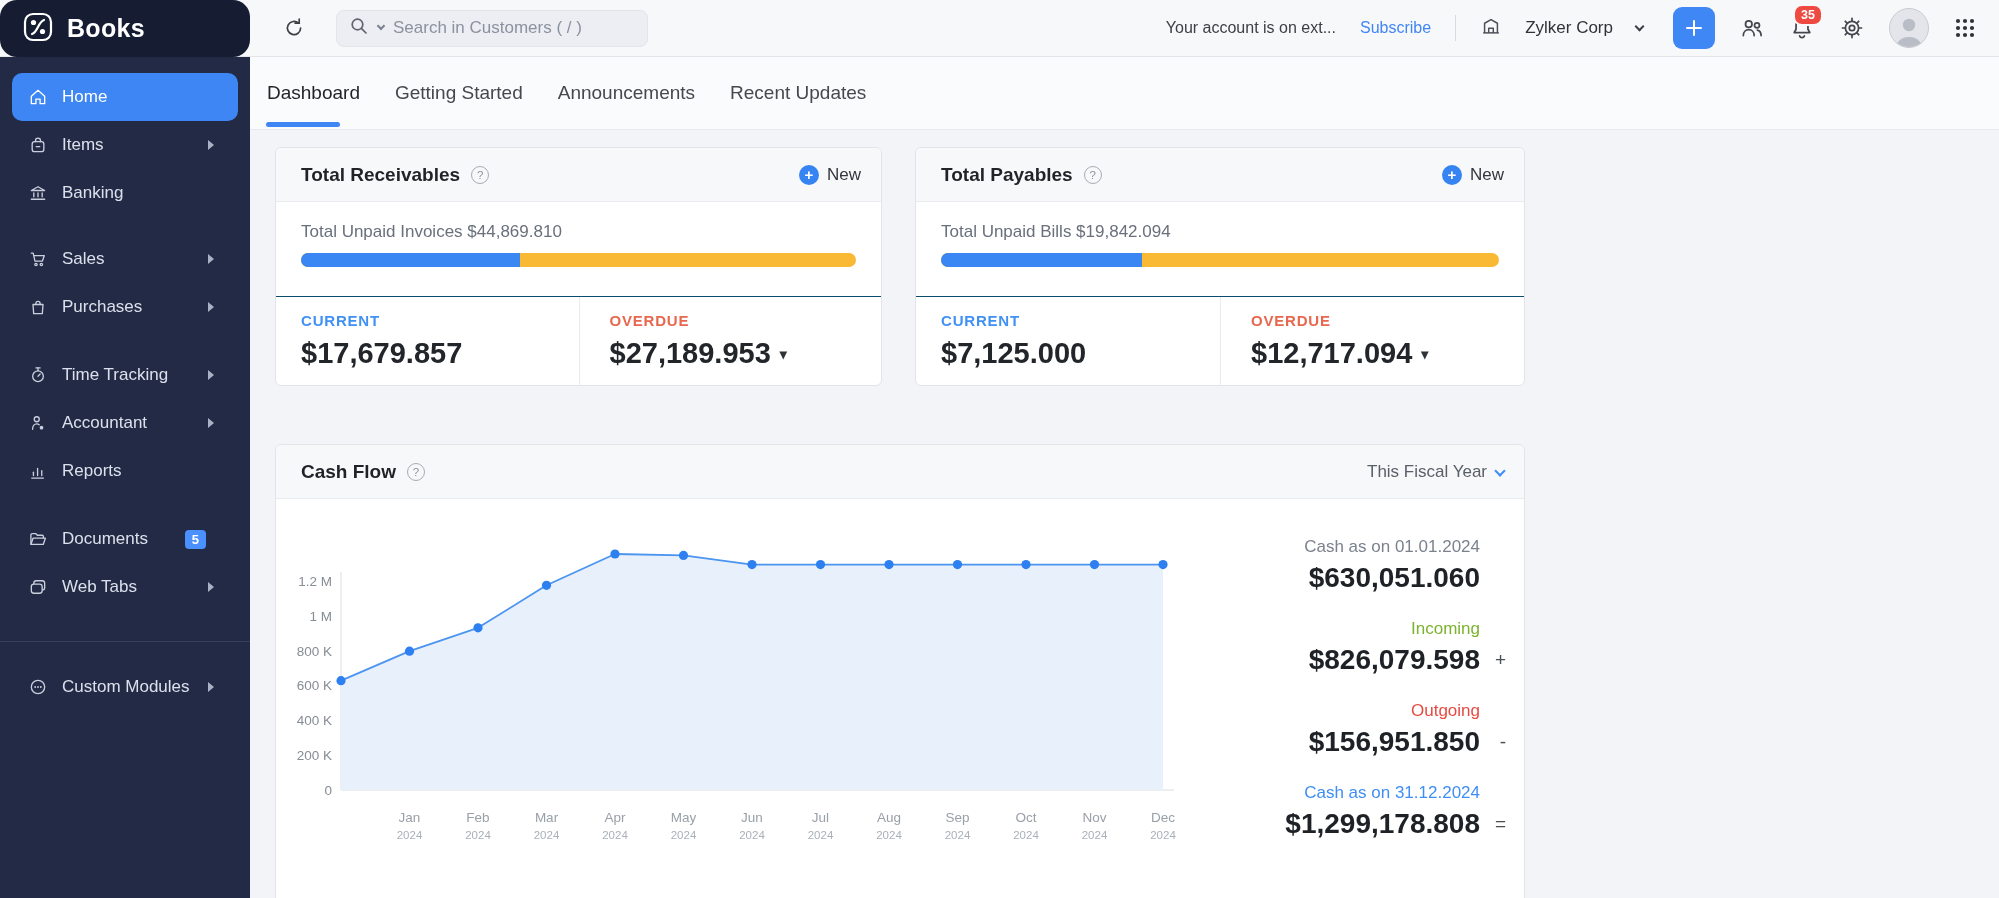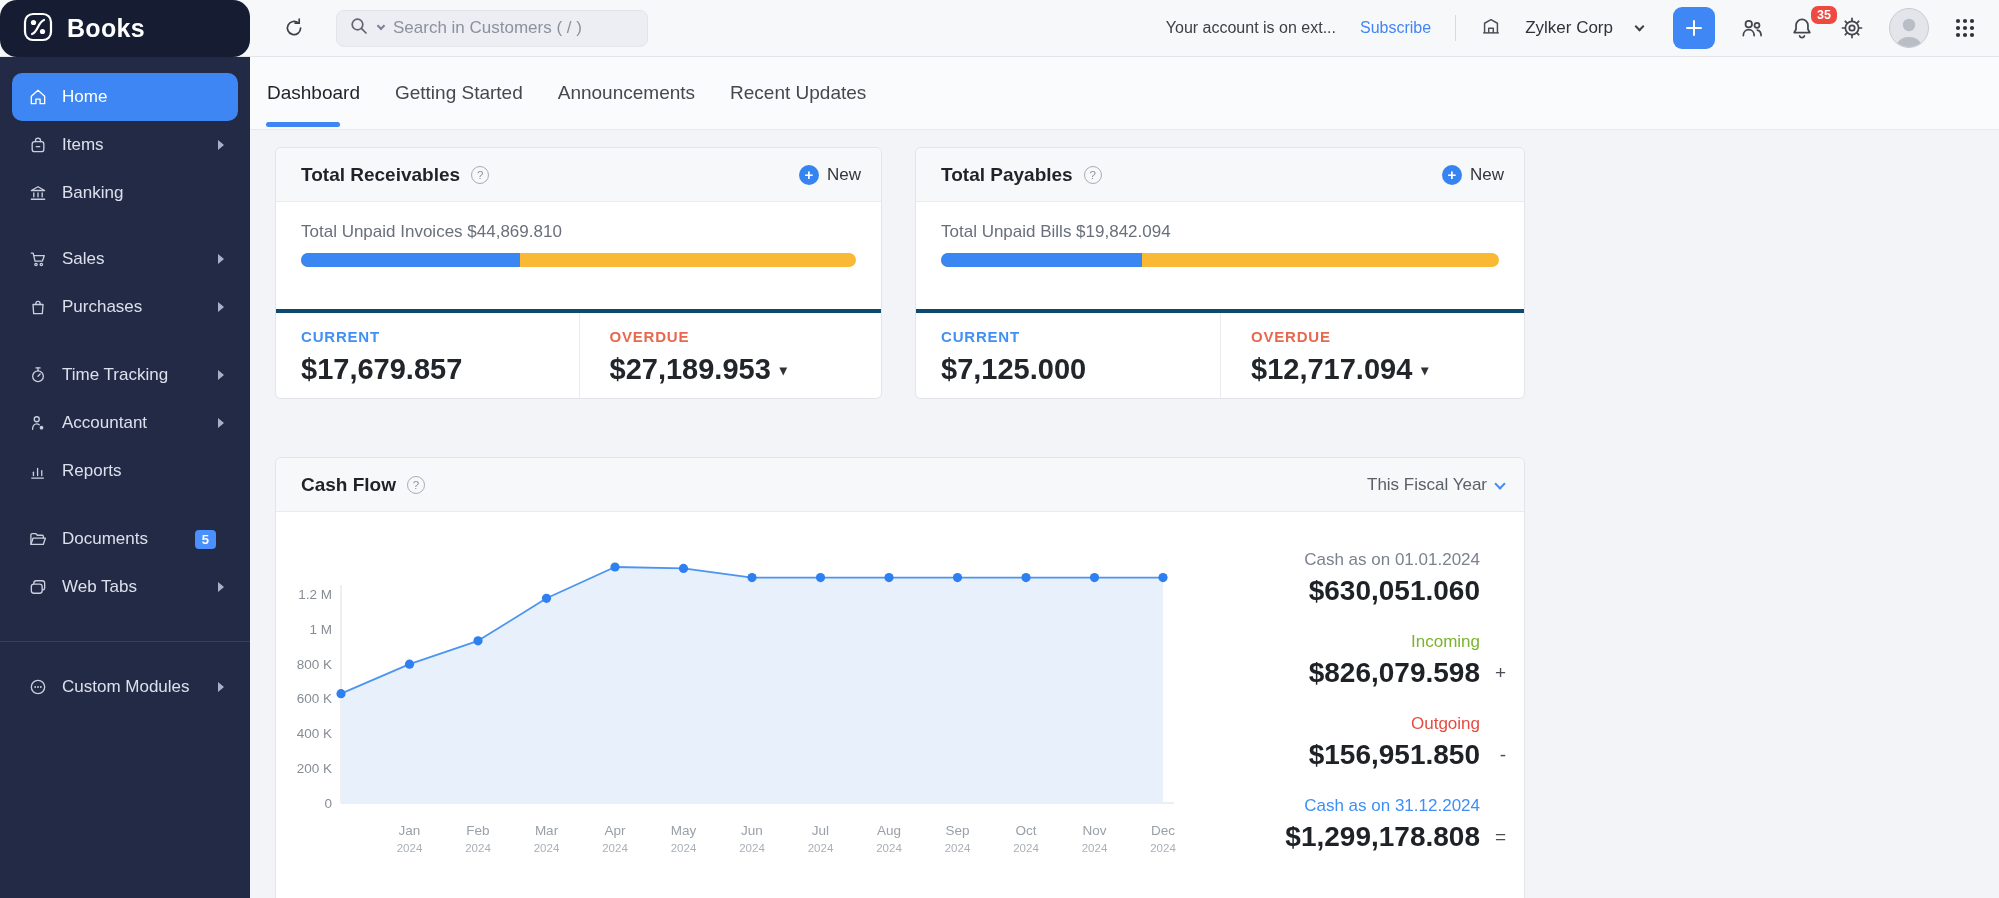--- a/index.html
+++ b/index.html
@@ -19,29 +19,29 @@
   .chev { display:inline-block; width:8px; height:8px; border-right:2px solid #7a8292; border-bottom:2px solid #7a8292; transform:rotate(45deg); margin-top:-4px; }
   .top-right { margin-left:auto; display:flex; align-items:center; gap:24px; padding-right:22px; }
   .account-notice { font-size:16px; color:#3c4043; }
   .subscribe { font-size:16px; color:#4285f4; cursor:pointer; }
   .vdiv { width:1px; height:26px; background:#d8dbe0; }
   .org { display:flex; align-items:center; gap:23px; cursor:pointer; }
   .org-name { font-size:17px; color:#2f3338; }
   .chev.dark { border-color:#3c4043; }
   .plus-btn { width:42px; height:42px; border-radius:9px; background:#3f87f5; display:flex; align-items:center; justify-content:center; cursor:pointer; margin-left:6px; }
   .bell-wrap { position:relative; }
-  .badge-red { position:absolute; top:-11px; left:20px; background:#ef4a42; color:#fff; font-size:12.5px; font-weight:700; padding:2px 6px; border-radius:9px; border:2px solid #f7f8fa; }
+  .badge-red { position:absolute; top:-11px; left:4px; background:#ef4a42; color:#fff; font-size:12.5px; font-weight:700; padding:2px 6px; border-radius:9px; border:2px solid #f7f8fa; }
   .avatar { width:40px; height:40px; border-radius:50%; background:#e3e5ea; border:1px solid #c9ccd3; overflow:hidden; display:flex; align-items:flex-end; justify-content:center; cursor:pointer; }
 
   
   .shell { flex:1; display:flex; min-height:0; }
 
   
   .sidebar { width:250px; background:#222a45; flex:0 0 auto; padding-top:16px; color:#dbe0ec; }
-  .side-item { height:48px; margin:0 12px; border-radius:10px; display:flex; align-items:center; padding:0 14px 0 16px; gap:14px; font-size:17px; cursor:pointer; }
+  .side-item { height:48px; margin:0 12px; border-radius:10px; display:flex; align-items:center; padding:0 24px 0 16px; gap:14px; font-size:17px; cursor:pointer; }
   .side-item .icon { width:20px; height:20px; color:#c9cfdd; flex:0 0 auto; }
   .side-item.active { background:#3d86f4; color:#fff; }
   .side-item.active .icon { color:#fff; }
   .side-label { flex:1; }
   .side-arrow { width:0; height:0; border-top:5px solid transparent; border-bottom:5px solid transparent; border-left:6px solid #a9b1c7; }
   .side-badge { background:#4a90ff; color:#fff; font-size:13px; font-weight:700; border-radius:4px; padding:2px 7px; margin-right:8px; }
   .gap-sm { margin-top:18px; }
   .gap-md { margin-top:20px; }
   .side-divider { border-top:1px solid #39405c; margin-top:30px; }
   .cm { margin-top:21px; }
@@ -61,21 +61,21 @@
   .card-header { height:54px; background:#f7f8fa; border-bottom:1px solid #e9ebee; border-radius:6px 6px 0 0; display:flex; align-items:center; padding:0 20px 0 25px; }
   .card-title { font-size:19px; font-weight:700; color:#1f2227; }
   .help { width:18px; height:18px; border:1.3px solid #a7adb5; border-radius:50%; color:#8d939b; font-size:11.5px; display:flex; align-items:center; justify-content:center; margin-left:11px; cursor:pointer; }
   .new-btn { margin-left:auto; display:flex; align-items:center; gap:8px; cursor:pointer; }
   .new-circle { width:20px; height:20px; border-radius:50%; background:#3584f2; color:#fff; font-size:15px; font-weight:700; display:flex; align-items:center; justify-content:center; line-height:1; }
   .new-label { font-size:17px; color:#33373d; }
   .card-pad { padding:20px 25px 0; }
   .unpaid-line { font-size:17px; color:#69707c; }
   .bar { margin-top:11px; height:14px; border-radius:7px; background:#f9b934; overflow:hidden; }
   .bar-fill { height:100%; background:#3a86f3; }
-  .amount-row { margin-top:42px; border-top:4px solid #0c4a6e; display:flex; height:89px; }
+  .amount-row { margin-top:29px; border-top:1px solid #0c4a6e; display:flex; height:89px; }
   .amount-col { width:50%; padding:15px 0 0 25px; }
   .amount-col + .amount-col { border-left:1px solid #e9ebee; padding-left:30px; }
   .amount-label { font-size:15px; font-weight:700; letter-spacing:.8px; }
   .amount-label.current { color:#4191f5; }
   .amount-label.overdue { color:#e8684f; }
   .amount-value { margin-top:8px; font-size:29px; font-weight:700; color:#22252a; display:flex; align-items:center; gap:9px; }
   .dd-caret { font-size:14px; color:#2f3338; cursor:pointer; }
 
   
   .cashflow-card { margin:58px 0 0 25px; width:1250px; height:578px; }

